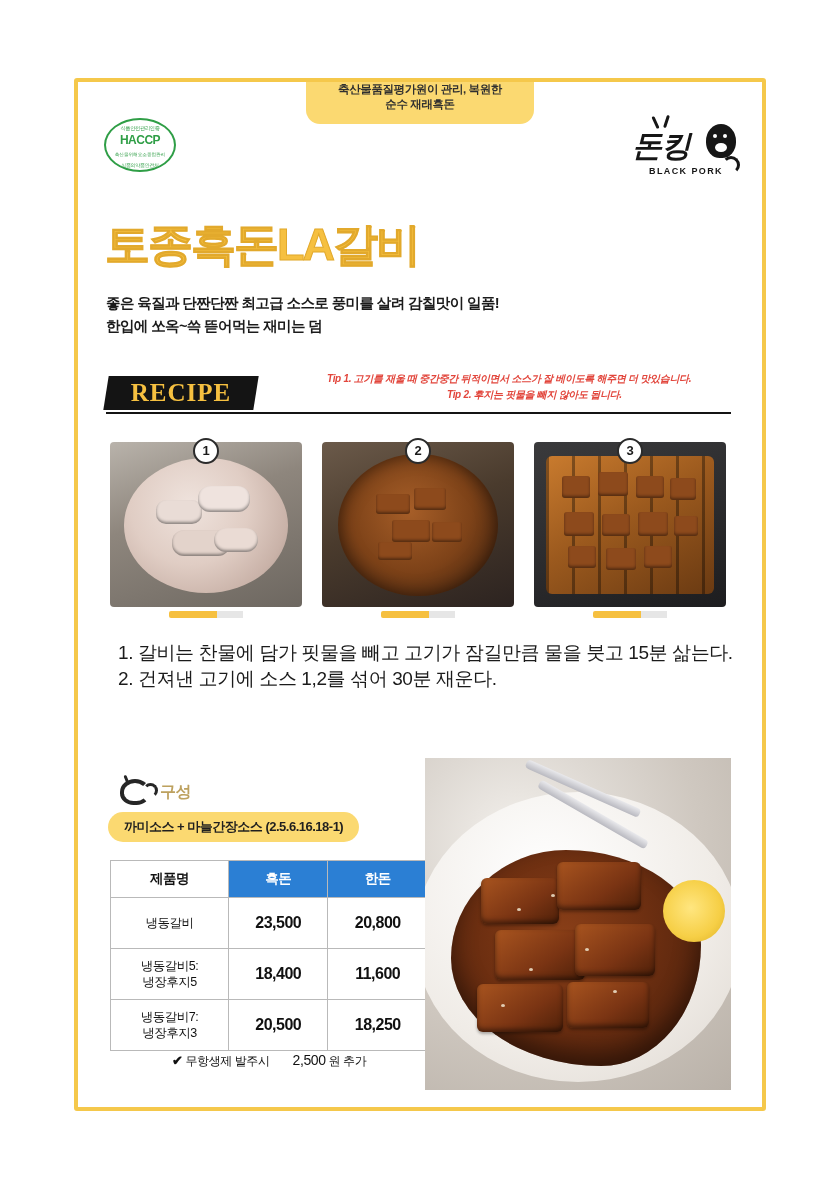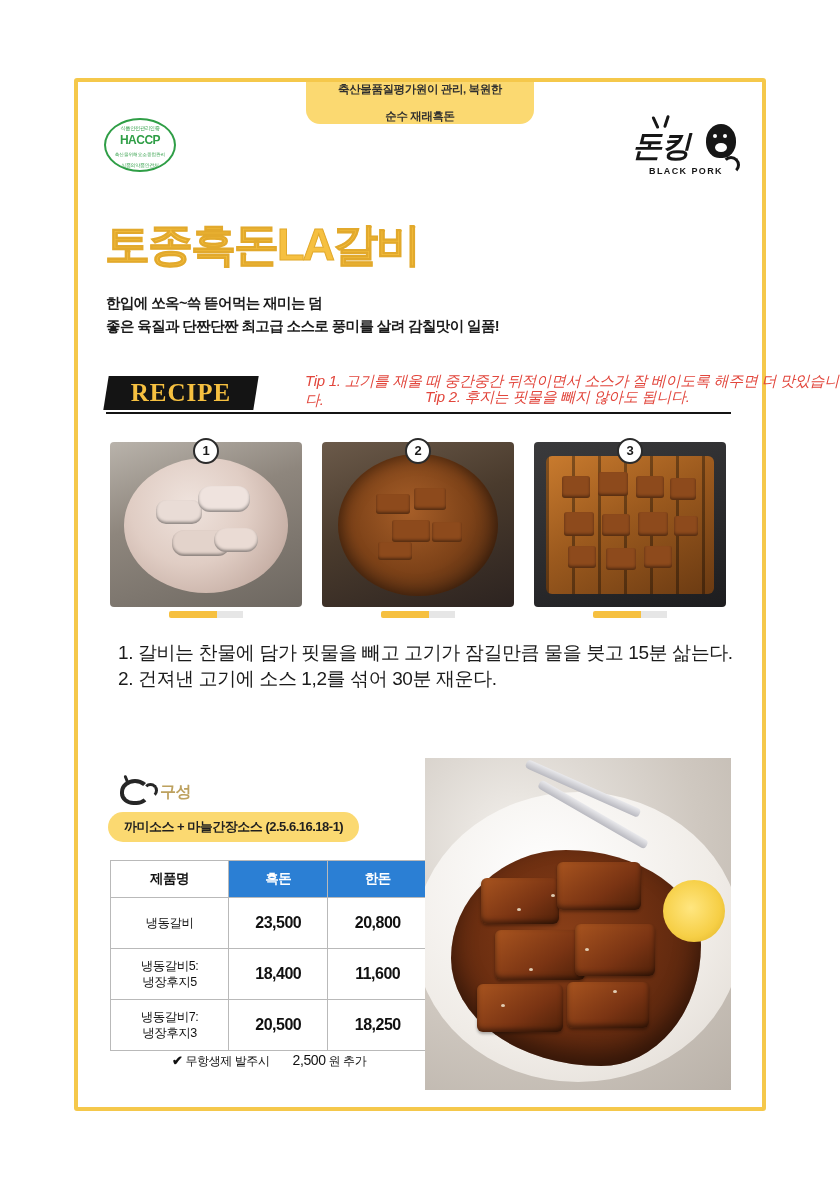--- a/index.html
+++ b/index.html
@@ -35,21 +35,21 @@
   
   .top-badge {
     position: absolute;
     left: 306px; top: 82px;
     width: 228px; height: 42px;
     background: #fbd971;
     border-radius: 0 0 14px 14px;
     display: flex;
     flex-direction: column;
     align-items: center;
-    justify-content: space-between;
+    justify-content: flex-start;
     color: #2f2f2f;
     font-size: 11.5px;
     font-weight: bold;
     line-height: 15px;
     letter-spacing: -0.4px;
   }
 
   
   .haccp {
     position: absolute;
@@ -211,24 +211,25 @@
   }
   .recipe-underline {
     position: absolute;
     left: 106px; top: 412px;
     width: 625px; height: 2px;
     background: #141414;
   }
   .tip {
     position: absolute;
     color: #e2463c;
-    font-size: 15px;
-    font-weight: normal;
+    font-size: 10px;
+    font-weight: bold;
     letter-spacing: -0.3px;
     font-style: italic;
+    margin-left: 22px;
   }
   .tip1 { left: 305px; top: 372px; }
   .tip2 { left: 425px; top: 388px; }
 
   
   .shot {
     position: absolute;
     top: 442px;
     width: 192px; height: 165px;
     border-radius: 4px;
@@ -496,22 +497,22 @@
       <span class="pigEyeR"></span>
       <span class="pigNose"></span>
     </div>
     <span class="tail"></span>
     <div class="kor">돈킹</div>
     <div class="eng">BLACK PORK</div>
   </div>
 
   <div class="main-title">토종흑돈LA갈비</div>
   <div class="lead">
+    <div>좋은 육질과 단짠단짠 최고급 소스로 풍미를 살려 감칠맛이 일품!</div>
     <div>한입에 쏘옥~쓱 뜯어먹는 재미는 덤</div>
-    <div>좋은 육질과 단짠단짠 최고급 소스로 풍미를 살려 감칠맛이 일품!</div>
   </div>
 
   <div class="recipe-banner">
     <span>RECIPE</span>
   </div>
   <div class="recipe-underline"></div>
   <div class="tip tip1">Tip 1. 고기를 재울 때 중간중간 뒤적이면서 소스가 잘 베이도록 해주면 더 맛있습니다.</div>
   <div class="tip tip2">Tip 2. 후지는 핏물을 빼지 않아도 됩니다.</div>
 
   <div class="shot s1">

